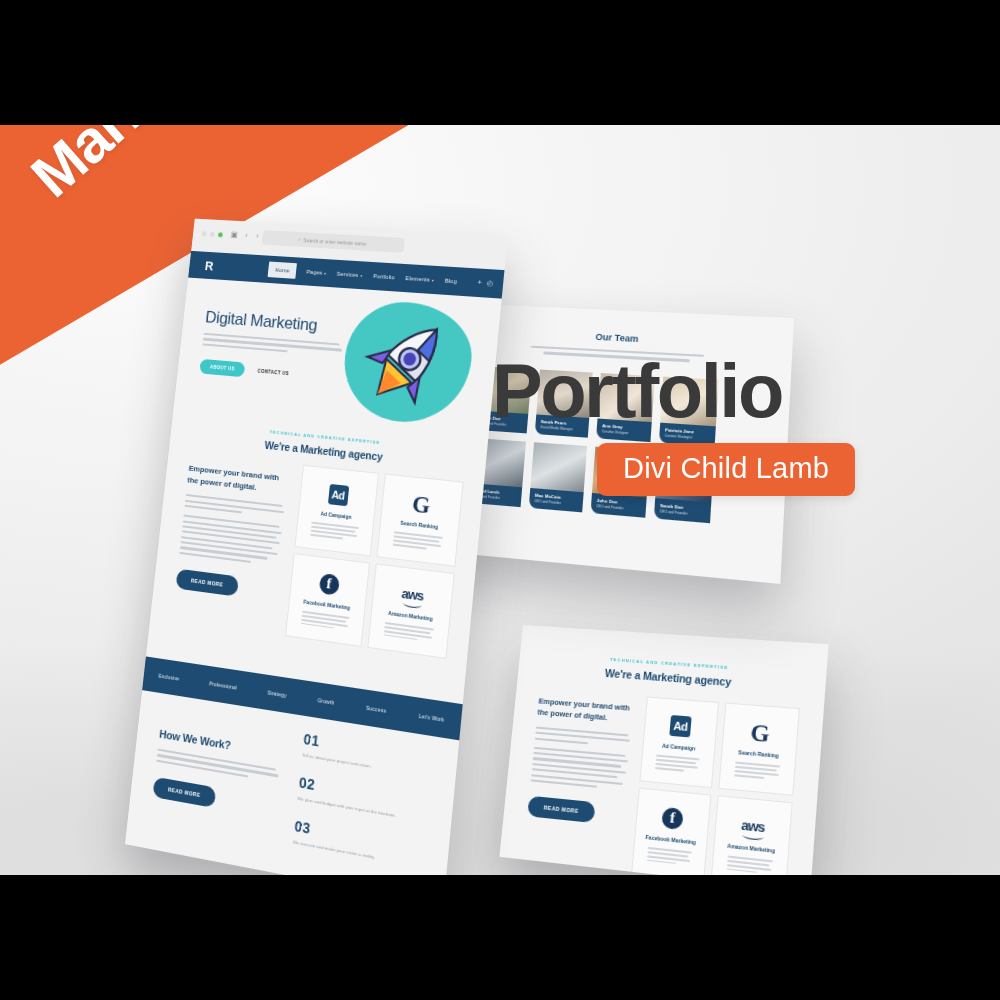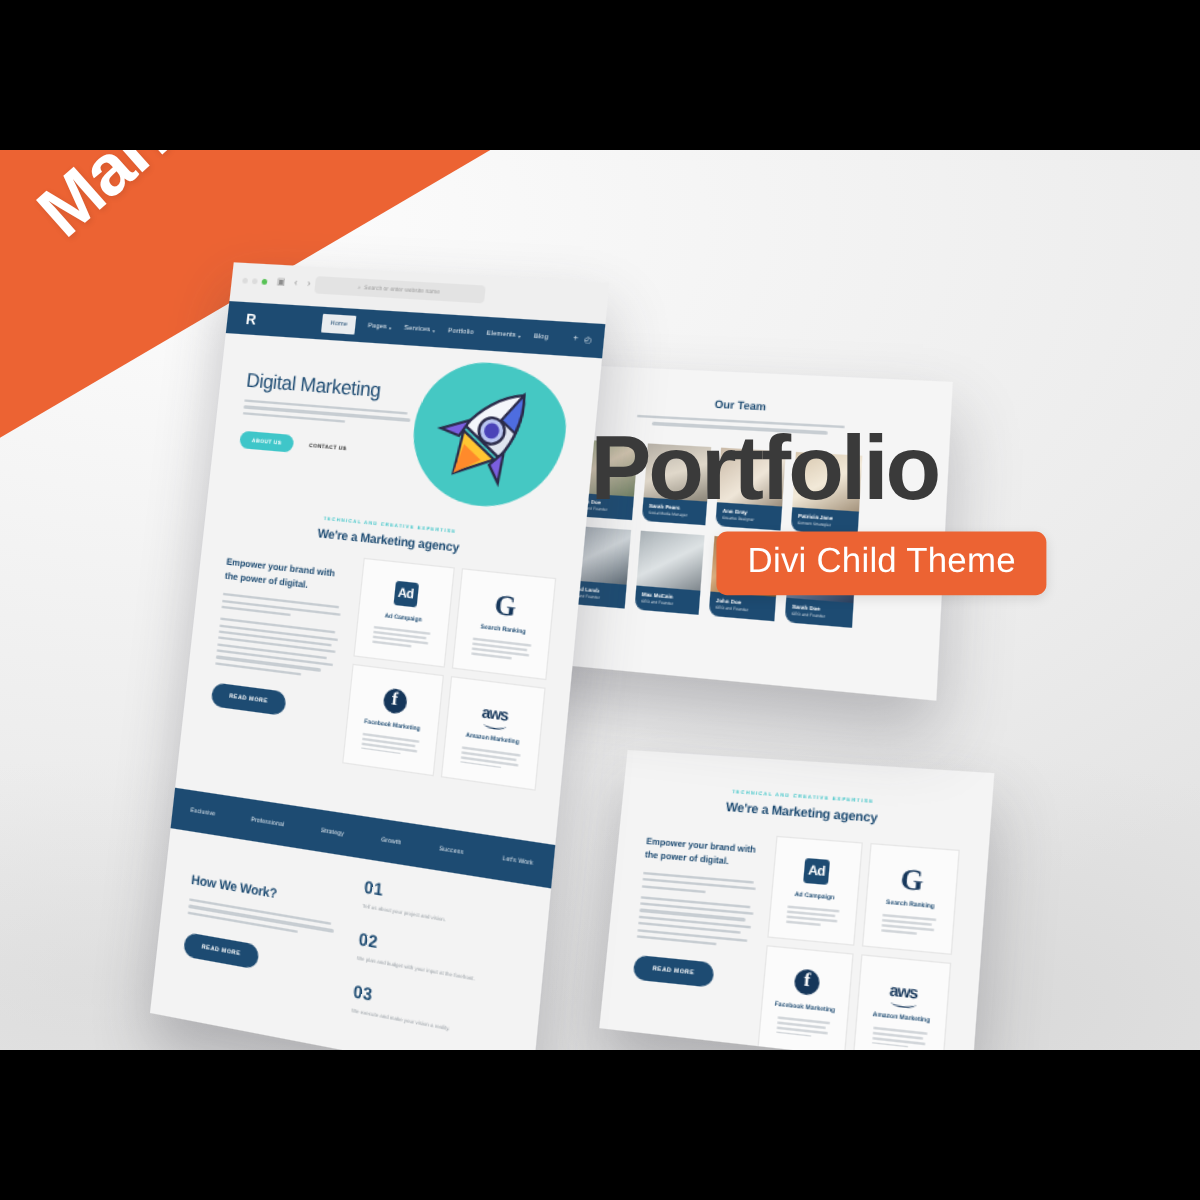--- a/index.html
+++ b/index.html
@@ -198,21 +198,21 @@
 <body>
 
 <div id="stage">
 
   <div id="canvas">
 
     <div class="ribbon"></div>
     <div class="ribbon-label">Marketing</div>
 
     <div class="brand-title">Portfolio</div>
-    <div class="brand-badge">Divi Child Theme</div>
+    <div class="brand-badge">Divi Child Lamb</div>
 
     <div class="panel" id="panelMain">
       <div class="inner">
 
         <div class="chrome">
           <div class="dots">
               <i></i>
               <i></i>
               <i></i>
             </div>

